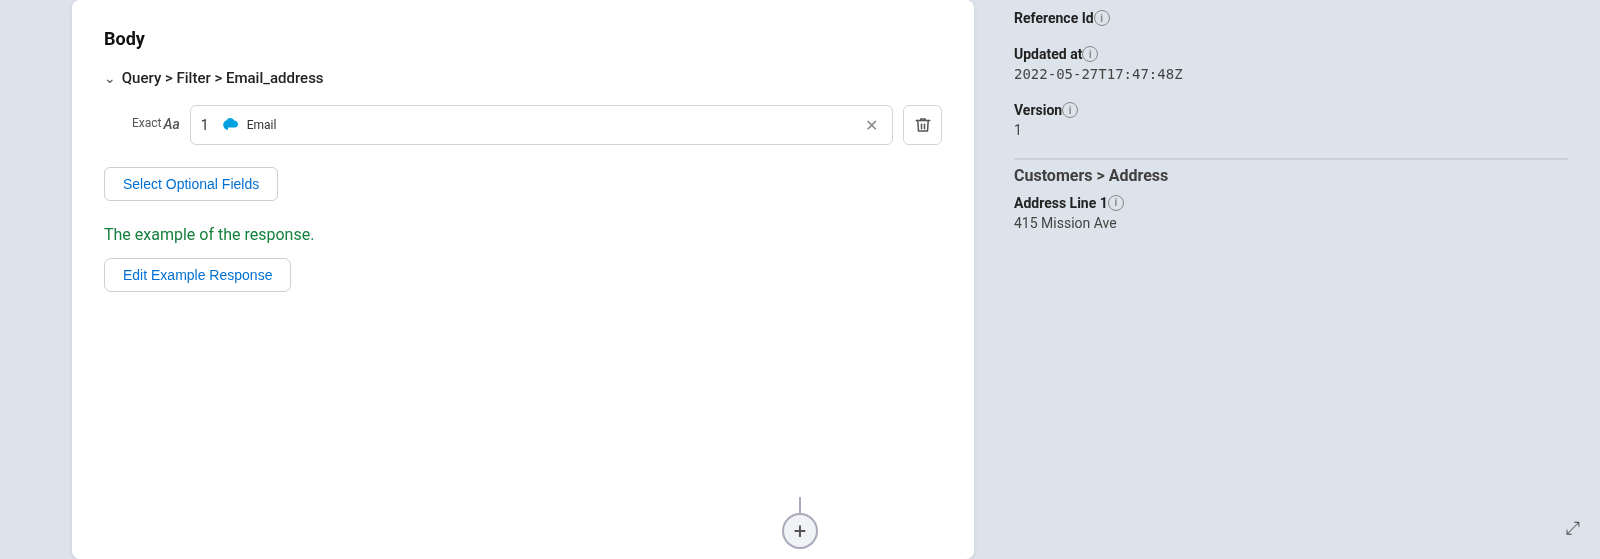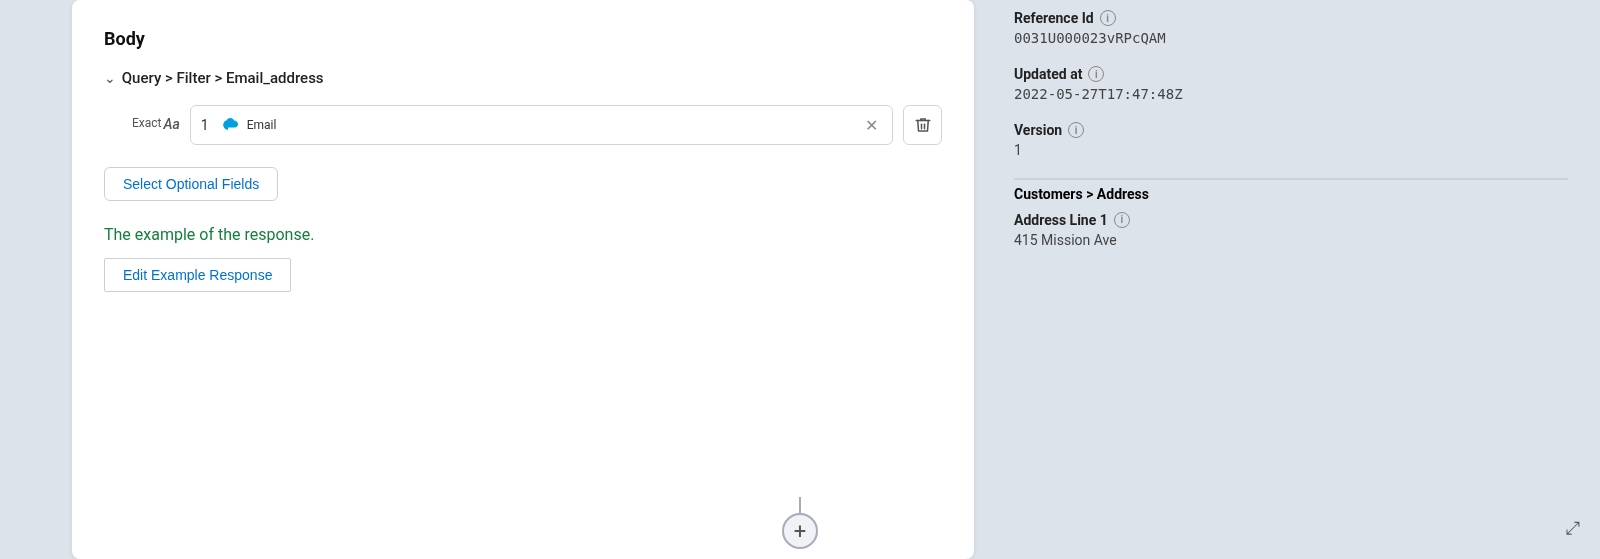--- a/index.html
+++ b/index.html
@@ -168,21 +168,21 @@
     .example-response-text {
       font-size: 16px;
       color: #15803d;
       margin-bottom: 14px;
     }
 
     .edit-example-btn {
       display: inline-flex;
       align-items: center;
       border: 1.5px solid #c8d0d8;
-      border-radius: 2px;
+      border-radius: 7px;
       background: #fff;
       color: #0070d2;
       font-size: 14px;
       font-weight: 500;
       padding: 8px 18px;
       cursor: pointer;
     }
 
     
     .right-panel {
@@ -194,21 +194,20 @@
     .right-section {
       margin-bottom: 20px;
     }
 
     .field-label {
       font-size: 14px;
       font-weight: 700;
       color: #222;
       display: flex;
       align-items: center;
-      gap: 6px;
       margin-bottom: 4px;
     }
 
     .info-icon {
       display: inline-flex;
       align-items: center;
       justify-content: center;
       width: 16px;
       height: 16px;
       border: 1.5px solid #888;
@@ -226,23 +225,23 @@
       margin-bottom: 0;
     }
 
     .field-value-normal {
       font-size: 14px;
       color: #444;
       font-family: -apple-system, BlinkMacSystemFont, 'Segoe UI', Roboto, sans-serif;
     }
 
     .section-heading {
-      font-size: 14px;
+      font-size: 16px;
       font-weight: 700;
-      color: #000000;
+      color: #404040;
       margin-bottom: 10px;
     }
 
     .expand-icon {
       position: absolute;
       bottom: 20px;
       right: 20px;
       color: #555;
       font-size: 18px;
       cursor: pointer;
@@ -343,21 +342,20 @@
     </div>
   </div>
 
   <div class="right-panel">
 
     <div class="right-section">
       <div class="field-label">
         <span>Reference Id</span>
         <span class="info-icon">i</span>
       </div>
-      <div class="field-value">0031U000023vRPcQAM</div>
     </div>
 
     <div class="right-section">
       <div class="field-label">
         <span>Updated at</span>
         <span class="info-icon">i</span>
       </div>
       <div class="field-value">2022-05-27T17:47:48Z</div>
     </div>
 

